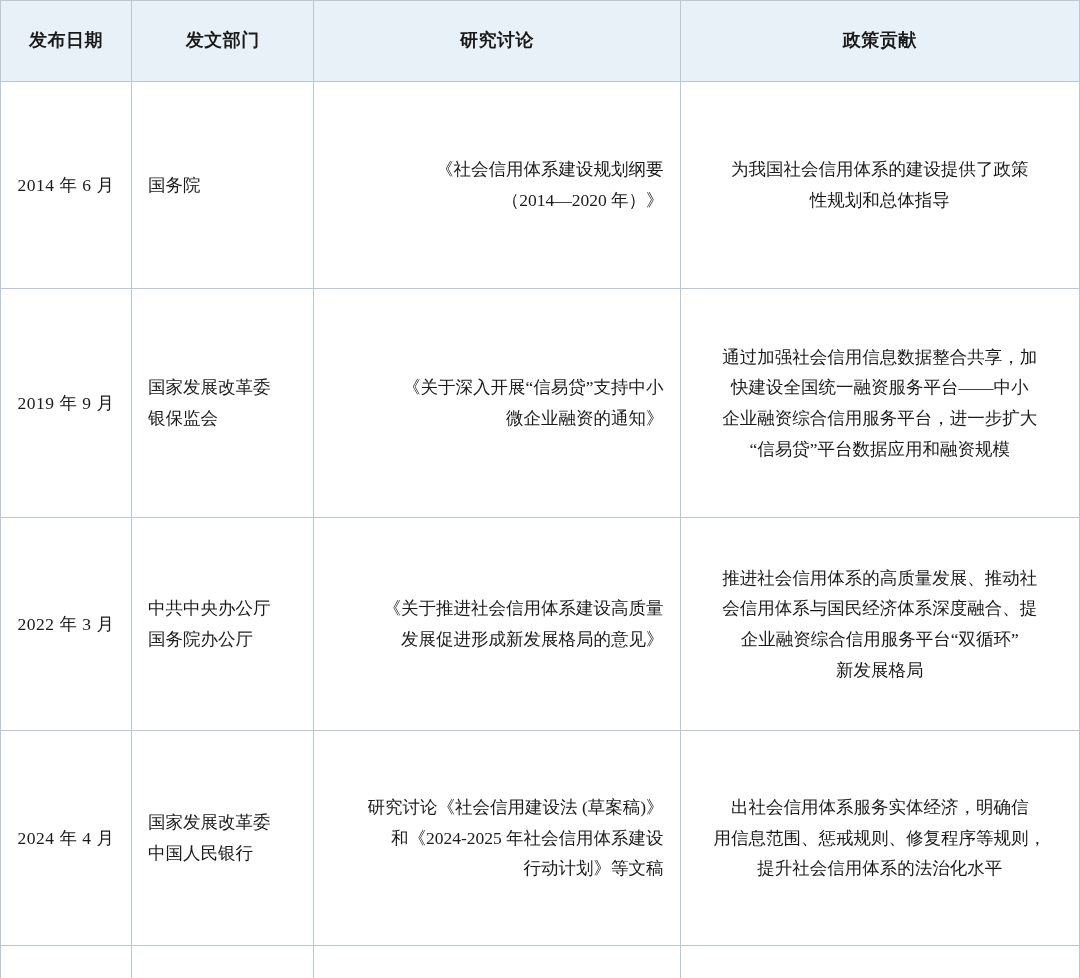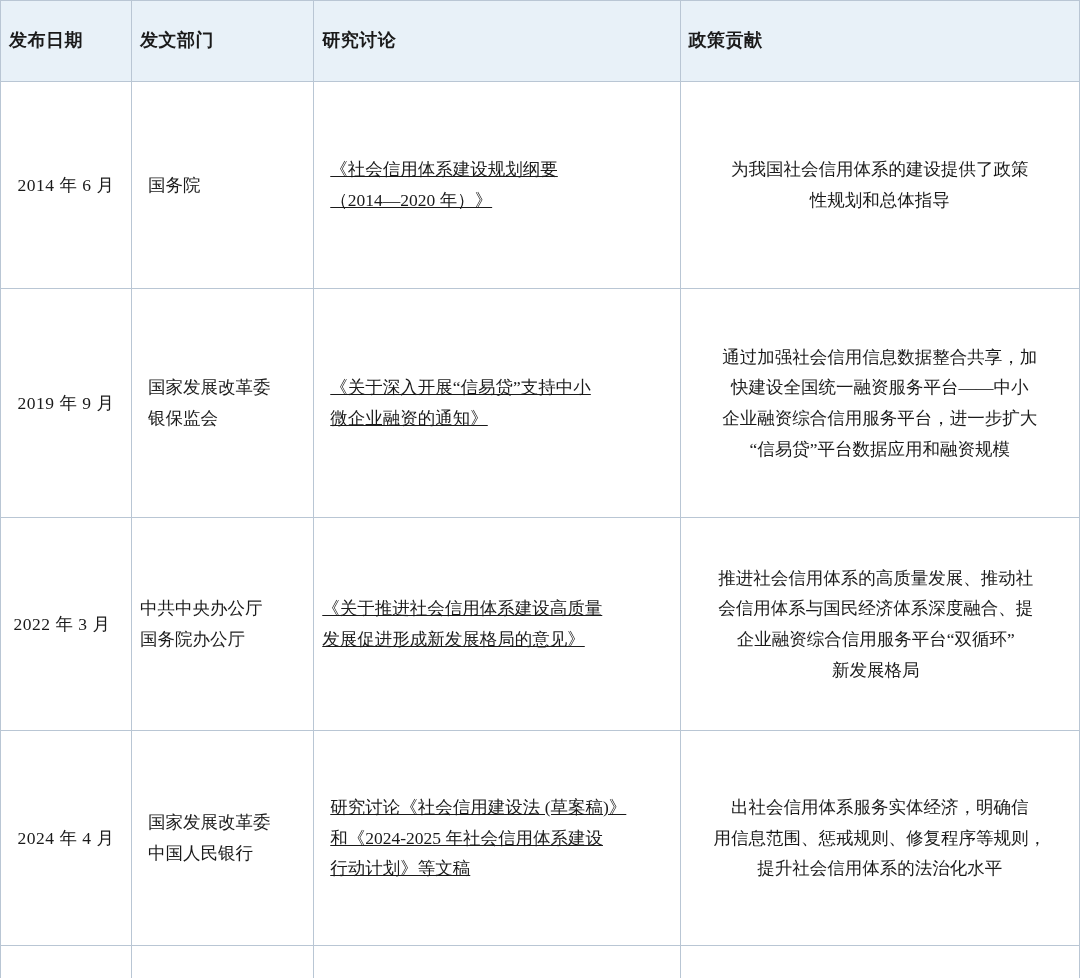--- a/index.html
+++ b/index.html
@@ -22,21 +22,21 @@
   .policy-table th,
   .policy-table td {
     border: 1px solid #b9c6d4;
     vertical-align: middle;
     font-size: 17.5px;
     line-height: 1.75;
   }
   .policy-table thead th {
     background: #e8f1f8;
     font-weight: bold;
-    text-align: left;
+    text-align: center;
     height: 68px;
     padding: 6px 8px;
     font-size: 18px;
     letter-spacing: 0.5px;
   }
   .col-date   { width: 131px; }
   .col-dept   { width: 182px; }
   .col-name   { width: 366px; }
   .col-contr  { width: 399px; }
 
@@ -44,39 +44,38 @@
     padding: 14px 16px;
   }
   td.cell-date {
     text-align: center;
     letter-spacing: 0.5px;
     margin-top: 40px;
   }
   td.cell-dept {
   }
   td.cell-name {
-    text-align: left;
-    text-decoration: underline;
+    text-align: right;
   }
   td.cell-contr {
     text-align: center;
   }
   .lines {
     display: block;
   }
   .lines .ln {
     display: block;
     white-space: nowrap;
   }
   td.cell-contr .lines .ln {
     white-space: normal;
   }
   tbody tr:nth-child(1) td { height: 178px; }
   tbody tr:nth-child(2) td { height: 200px; }
-  tbody tr:nth-child(3) td { height: 184px; padding-left: 8px; }
+  tbody tr:nth-child(3) td { height: 184px; }
   tbody tr:nth-child(4) td { height: 186px; }
   tbody tr:nth-child(5) td { height: 168px; }
 </style>
 </head>
 <body>
 
 <table class="policy-table">
   <colgroup>
     <col class="col-date">
     <col class="col-dept">

